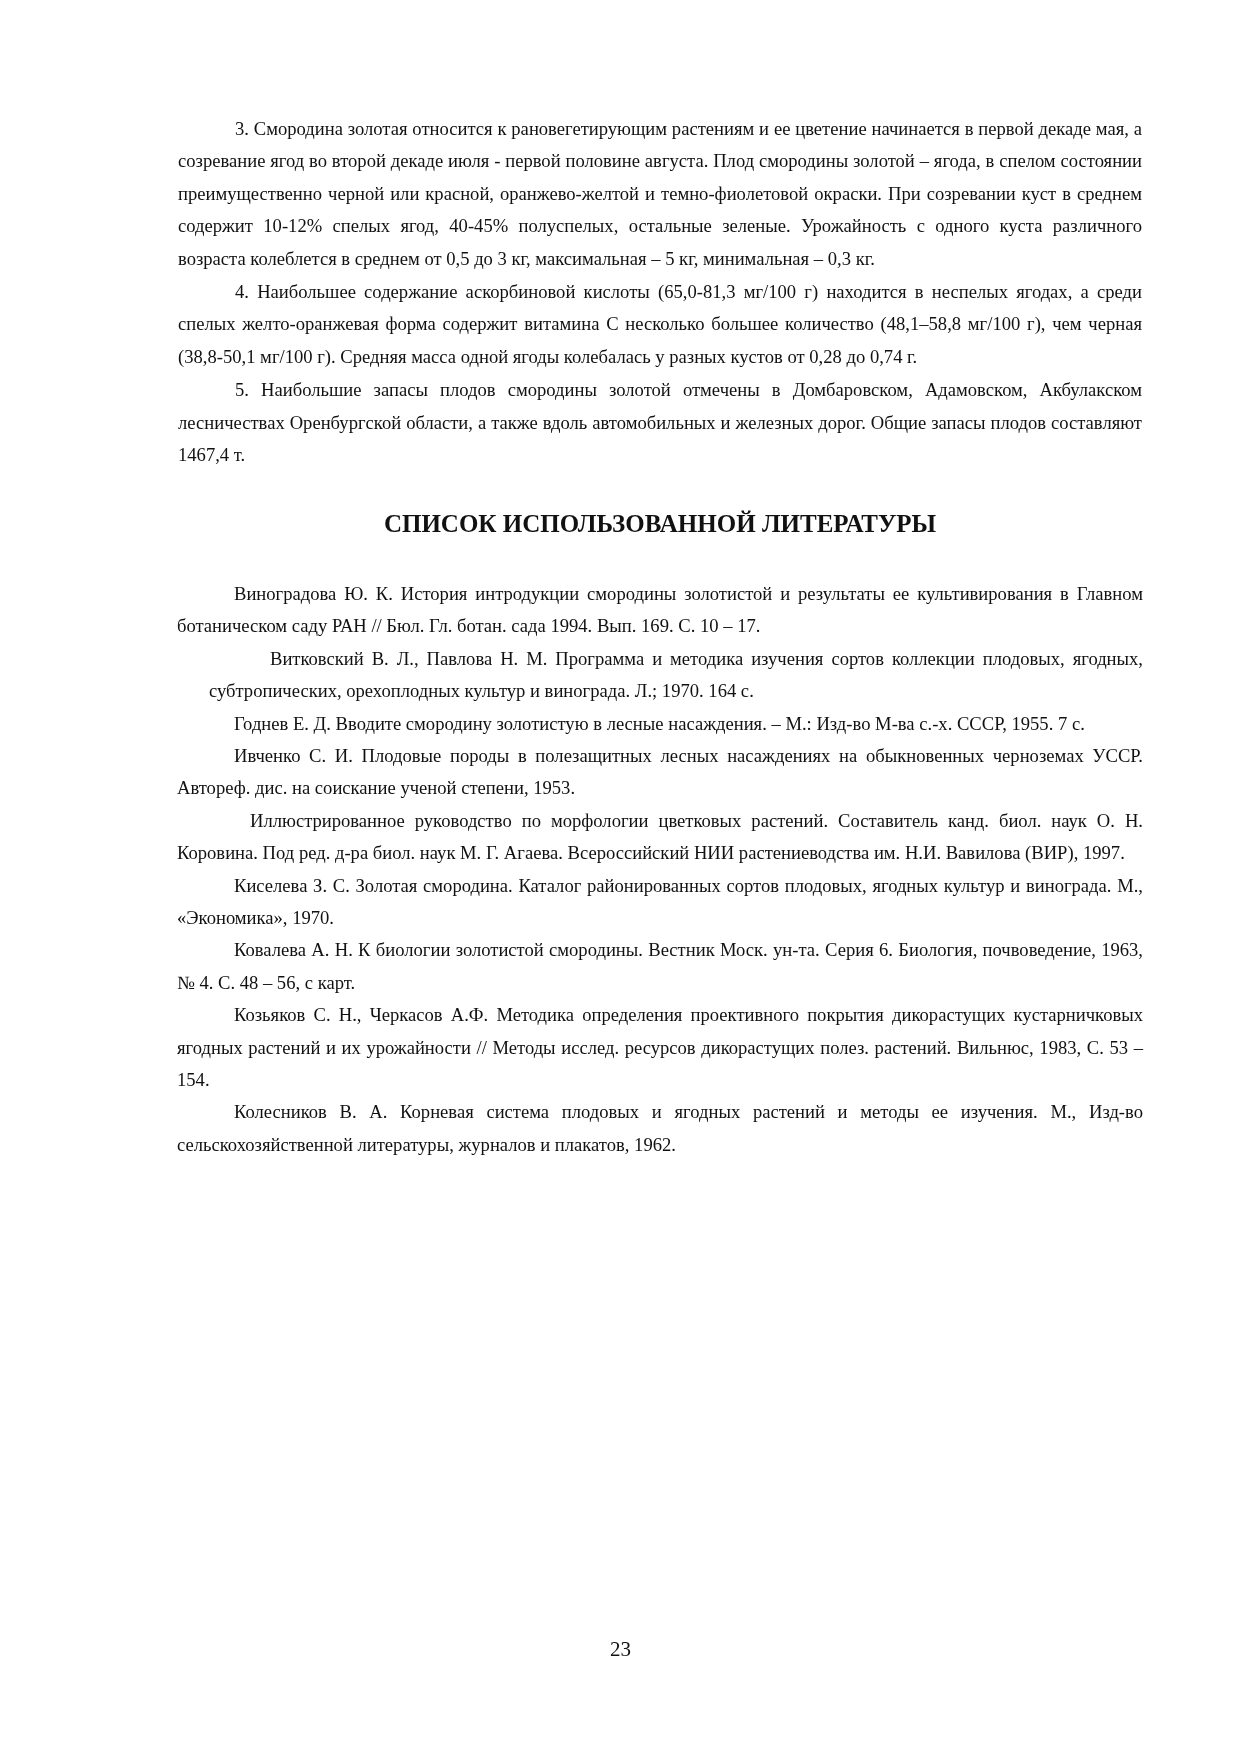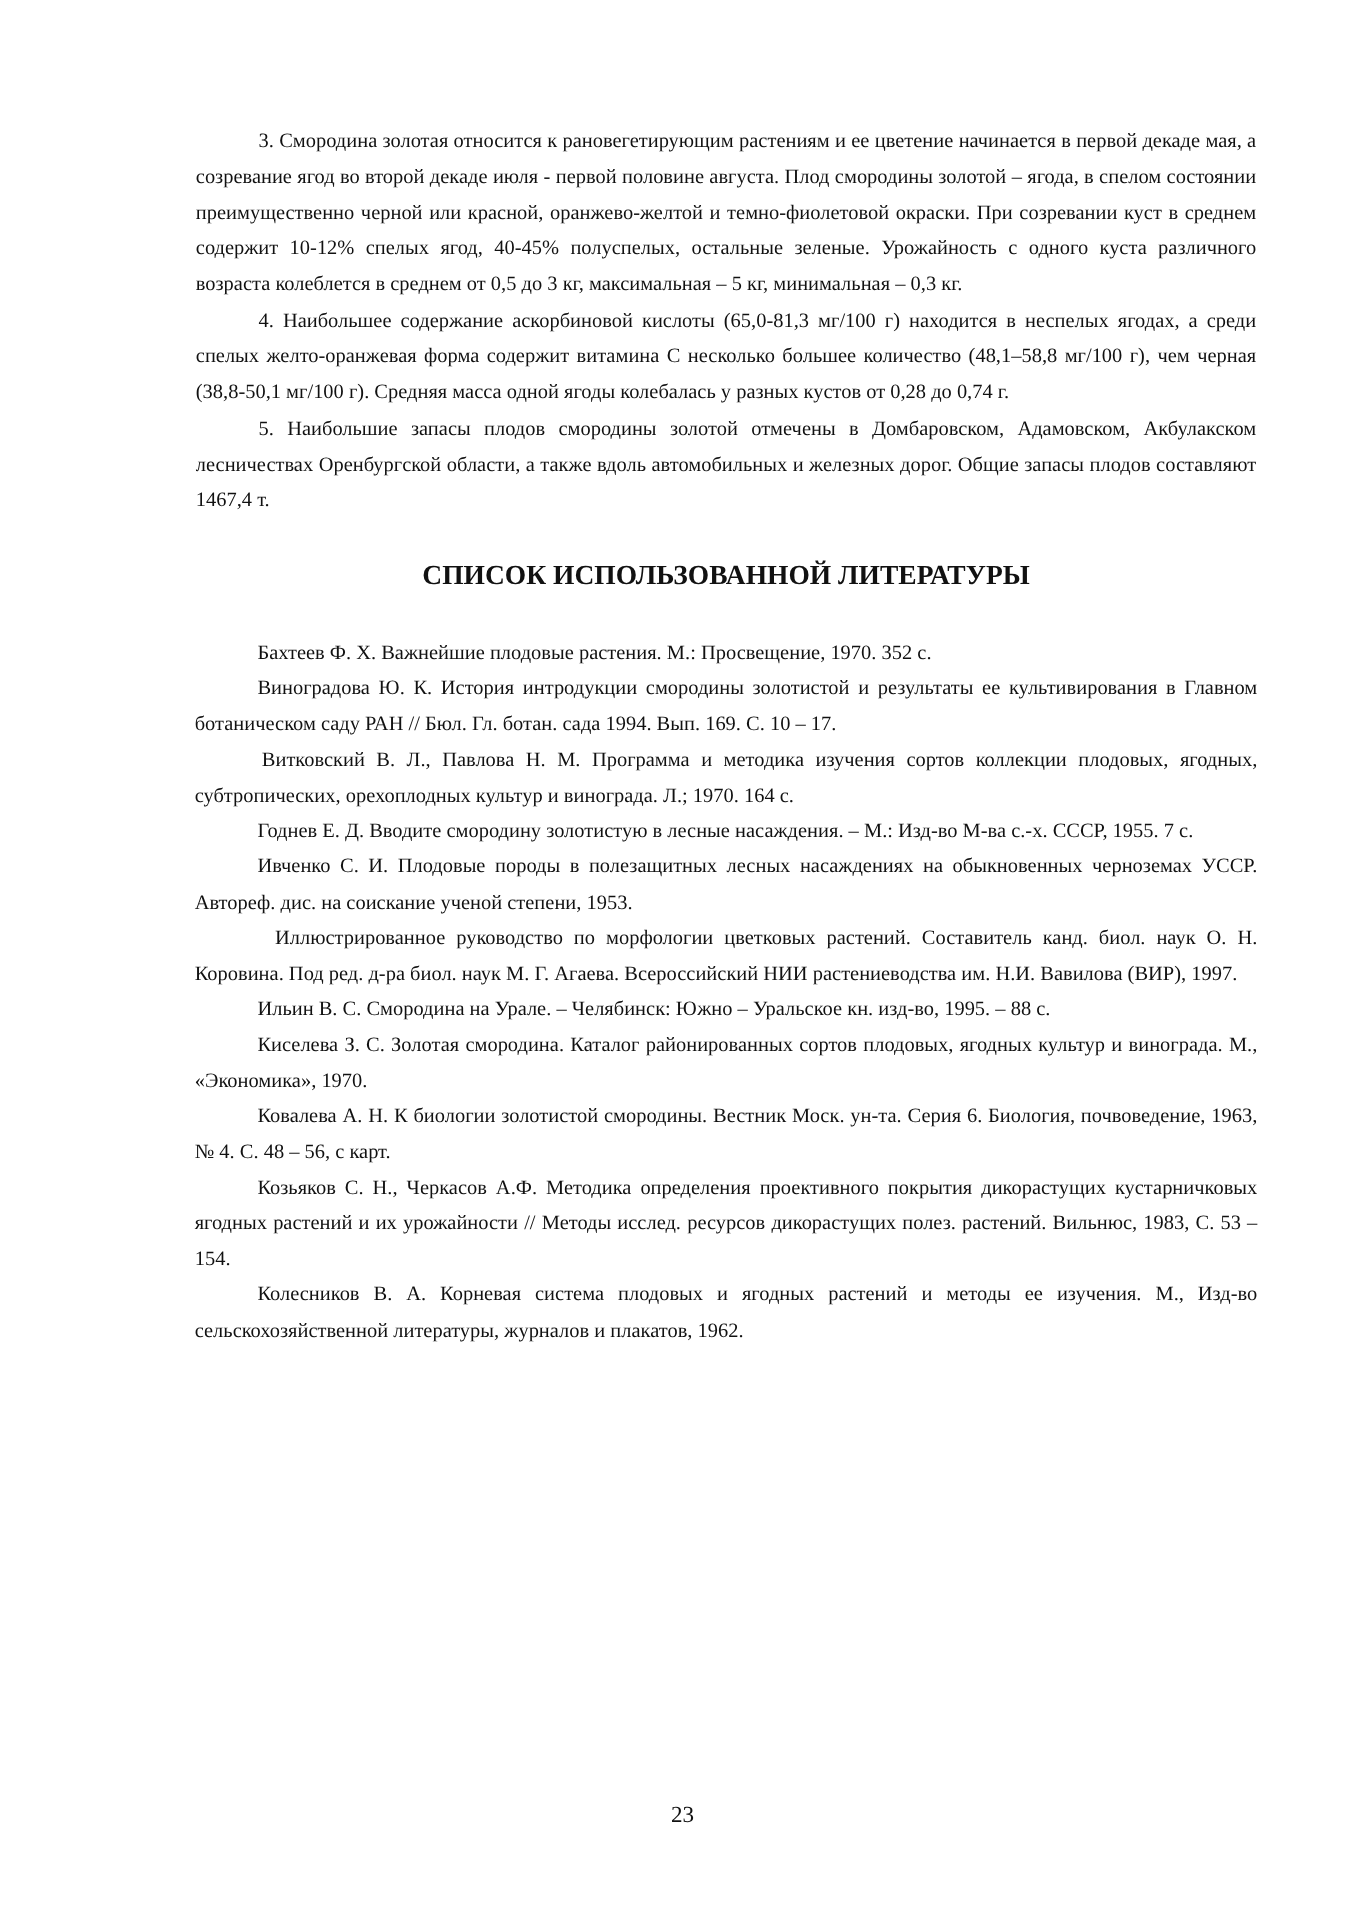--- a/index.html
+++ b/index.html
@@ -8,46 +8,44 @@
     position: absolute; left: 177px; top: 112px; width: 966px;
     font-family: "Liberation Serif", "DejaVu Serif", serif;
     font-size: 18.6px; line-height: 32.4px; color: #111111;
   }
   .para { margin: 1px; text-indent: 57px; text-align: justify; }
   .heading {
     text-align: center; font-weight: bold; font-size: 25px;
     margin: 37px 0 37px 0; line-height: 32.4px;
   }
   .ref { margin: 0; text-indent: 57px; text-align: justify; }
-  .ref.extra { text-indent: 61px; }
+  .ref.extra { text-indent: 61px; margin-left: 32px; }
   .ref.extra2 { text-indent: 73px; }
   .page-number {
     position: absolute; left: 0; width: 1241px; top: 1637px;
     text-align: center; font-family: "Liberation Serif", "DejaVu Serif", serif;
     font-size: 21px; color: #111111;
   }
 </style>
 </head>
 <body>
 
 <div class="page">
   <p class="para">3. Смородина золотая относится к рановегетирующим растениям и ее цветение начинается в первой декаде мая, а созревание ягод во второй декаде июля - первой половине августа. Плод смородины золотой – ягода, в спелом состоянии преимущественно черной или красной, оранжево-желтой и темно-фиолетовой окраски. При созревании куст в среднем содержит 10-12% спелых ягод, 40-45% полуспелых, остальные зеленые. Урожайность с одного куста различного возраста колеблется в среднем от 0,5 до 3 кг, максимальная – 5 кг, минимальная – 0,3 кг.</p>
   <p class="para">4. Наибольшее содержание аскорбиновой кислоты (65,0-81,3 мг/100 г) находится в неспелых ягодах, а среди спелых желто-оранжевая форма содержит витамина С несколько большее количество (48,1–58,8 мг/100 г), чем черная (38,8-50,1 мг/100 г). Средняя масса одной ягоды колебалась у разных кустов от 0,28 до 0,74 г.</p>
   <p class="para">5. Наибольшие запасы плодов смородины золотой отмечены в Домбаровском, Адамовском, Акбулакском лесничествах Оренбургской области, а также вдоль автомобильных и железных дорог. Общие запасы плодов составляют  1467,4 т.</p>
 
   <div class="heading">СПИСОК ИСПОЛЬЗОВАННОЙ ЛИТЕРАТУРЫ</div>
 
   <div>
-    <p class="ref">Бахтеев Ф. Х. Важнейшие плодовые растения. М.: Просвещение, 1970. 352 с.</p>
     <p class="ref">Виноградова Ю. К. История интродукции смородины золотистой и результаты ее культивирования в Главном ботаническом саду РАН // Бюл. Гл. ботан. сада 1994. Вып. 169. С. 10 – 17.</p>
     <p class="ref extra">Витковский В. Л., Павлова Н. М. Программа и методика изучения сортов коллекции плодовых, ягодных, субтропических, орехоплодных культур и винограда. Л.; 1970. 164 с.</p>
     <p class="ref">Годнев Е. Д. Вводите смородину золотистую в лесные насаждения. – М.: Изд-во М-ва с.-х. СССР, 1955. 7 с.</p>
     <p class="ref">Ивченко С. И. Плодовые породы в полезащитных лесных насаждениях на обыкновенных черноземах УССР. Автореф. дис. на соискание ученой степени, 1953.</p>
     <p class="ref extra2">Иллюстрированное руководство по морфологии цветковых растений. Составитель канд. биол. наук О. Н. Коровина. Под ред. д-ра биол. наук М. Г. Агаева. Всероссийский НИИ растениеводства им. Н.И. Вавилова (ВИР), 1997.</p>
-    <p class="ref">Ильин В. С. Смородина на Урале. – Челябинск: Южно – Уральское кн. изд-во, 1995. – 88 с.</p>
     <p class="ref">Киселева З. С. Золотая смородина. Каталог районированных сортов плодовых, ягодных культур и винограда. М., «Экономика», 1970.</p>
     <p class="ref">Ковалева А. Н.  К биологии золотистой смородины. Вестник Моск. ун-та. Серия 6. Биология, почвоведение, 1963, № 4. С. 48 – 56, с карт.</p>
     <p class="ref">Козьяков С. Н., Черкасов А.Ф. Методика определения проективного покрытия дикорастущих кустарничковых ягодных растений и их урожайности // Методы исслед. ресурсов дикорастущих полез. растений. Вильнюс, 1983, С. 53 – 154.</p>
     <p class="ref">Колесников В. А. Корневая система плодовых и ягодных растений и методы ее изучения. М., Изд-во сельскохозяйственной литературы, журналов и плакатов, 1962.</p>
   </div>
 </div>
 
 <div class="page-number">23</div>
 
 </body></html>

